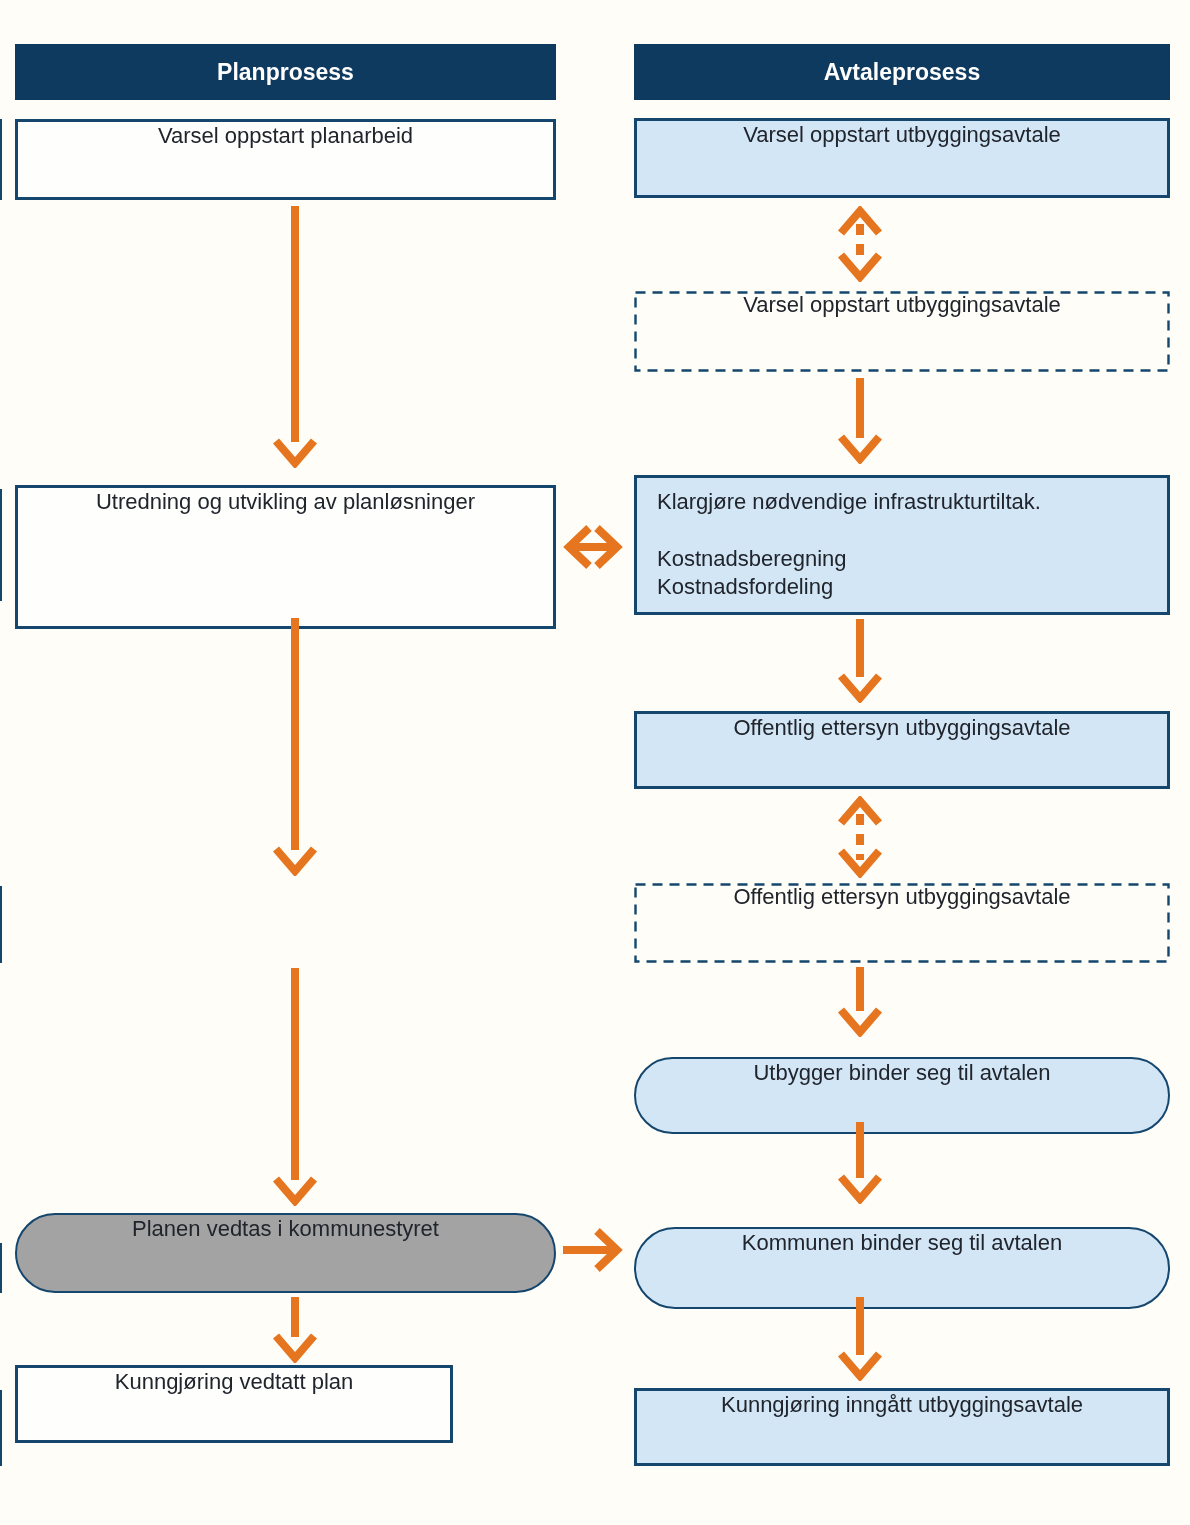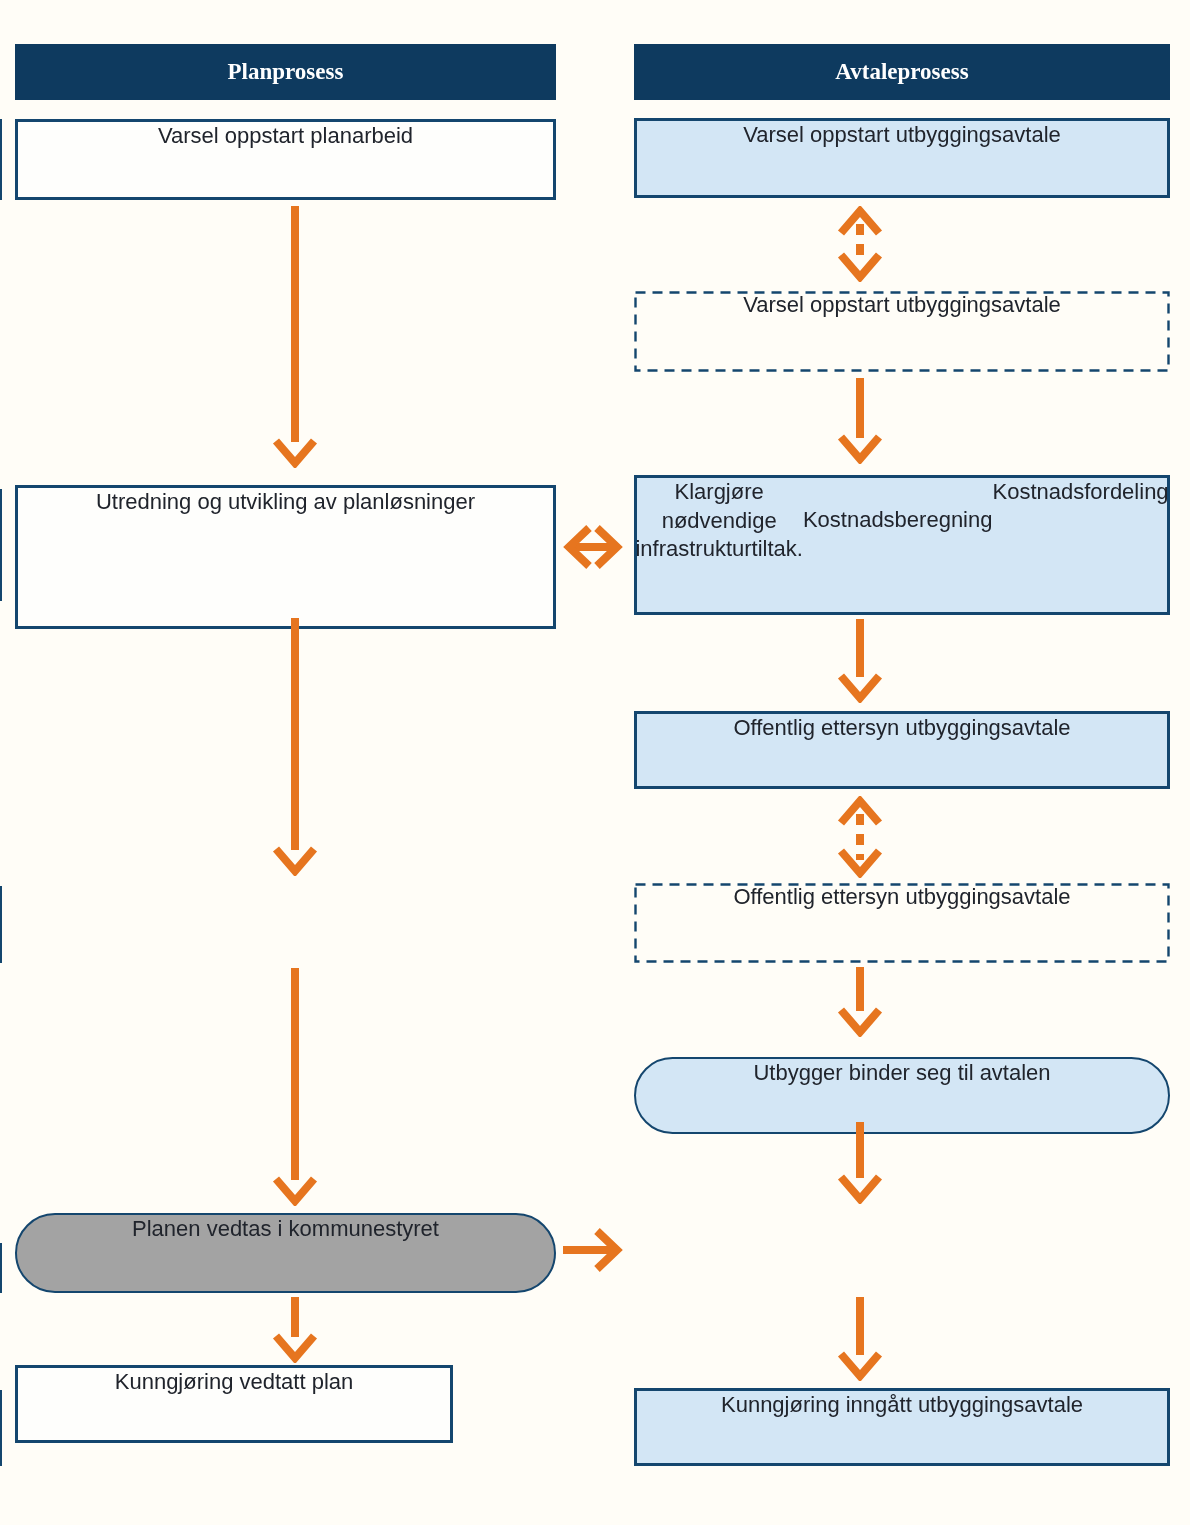--- a/index.html
+++ b/index.html
@@ -14,27 +14,27 @@
   body{background:var(--bg);font-family:"Liberation Sans","DejaVu Sans",sans-serif;}
   .canvas{position:relative;width:1190px;height:1525px;background:var(--bg);overflow:hidden;}
   .box{position:absolute;box-sizing:border-box;display:flex;align-items:flex-start;justify-content:center;
        text-align:center;font-size:22px;color:var(--ink);line-height:1.3;}
   .rect{border:3px solid var(--border);background:#FEFEFC;}
   .blue{background:var(--lightblue);}
   .dashedbox{background:transparent;border:none;}
   .pill{border:2.5px solid var(--border);background:#a3a3a3;}
   .pill.blue{background:var(--lightblue);margin-top:16px;}
   .hdr{position:absolute;box-sizing:border-box;display:flex;align-items:center;justify-content:center;
-       background:var(--navy);color:#FFFFFF;font-weight:bold;font-size:23px;font-family:Liberation Serif, serif;}
+       background:var(--navy);color:#FFFFFF;font-weight:bold;font-size:23px;}
   svg.arrow{position:absolute;display:block;}
   svg.arrow line,svg.arrow polyline{stroke:var(--orange);stroke-width:8;fill:none;stroke-linecap:butt;stroke-linejoin:miter;}
   svg.dashrect{position:absolute;left:0;top:0;display:block;}
   svg.dashrect rect{fill:none;stroke:var(--border);stroke-width:2.4;}
   .frag{position:absolute;width:2px;background:var(--border);}
-  .stack{flex-direction:row;}
+  .stack{flex-direction:column;padding-left:20px;}
 </style>
 </head>
 <body>
 
 <div class="canvas">
 
   <div class="hdr" style="left:15px;top:44px;width:541px;height:56px">
     <span>Planprosess</span>
   </div>
   <div class="hdr" style="left:634px;top:44px;width:536px;height:56px">
@@ -83,20 +83,23 @@
     <svg class="dashrect" width="536" height="80">
       <rect x="1.5" y="1.5" width="533" height="77" stroke-dasharray="10 7"></rect>
     </svg>
     <span>Offentlig ettersyn utbyggingsavtale</span>
   </div>
 
   <div class="box pill blue" style="left:634px;top:1041px;width:536px;height:77px;border-radius:39px">
     <span>Utbygger binder seg til avtalen</span>
   </div>
 
+  <div class="box pill blue" style="left:634px;top:1211px;width:536px;height:82px;border-radius:41px">
+    <span>Kommunen binder seg til avtalen</span>
+  </div>
 
   <div class="box rect blue" style="left:634px;top:1388px;width:536px;height:78px">
     <span>Kunngjøring inngått utbyggingsavtale</span>
   </div>
 
   <svg class="arrow" style="left:271px;top:206px" width="48" height="262">
     <line x1="24" y1="0" x2="24" y2="236"></line>
     <polyline points="5,235 24,257 43,235"></polyline>
   </svg>
 

